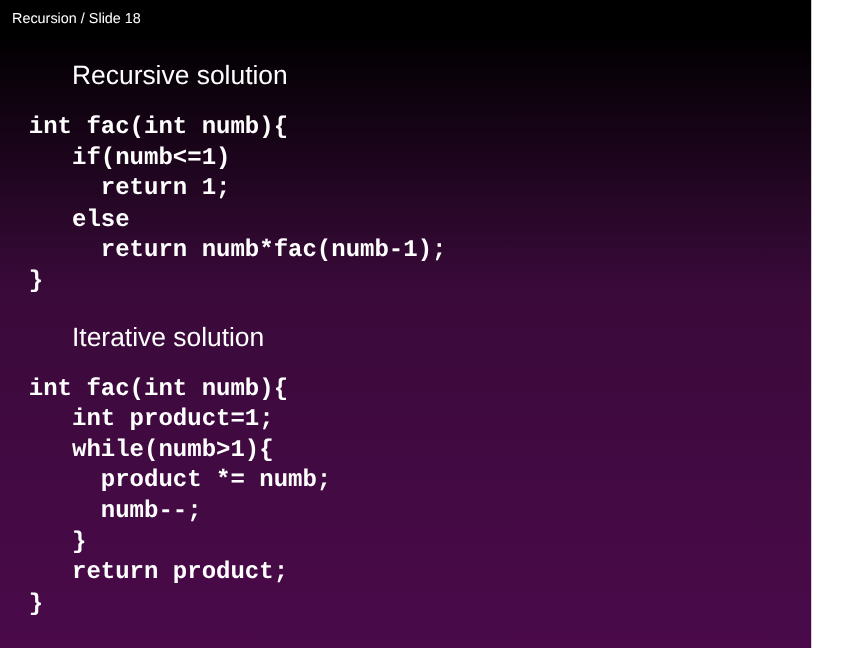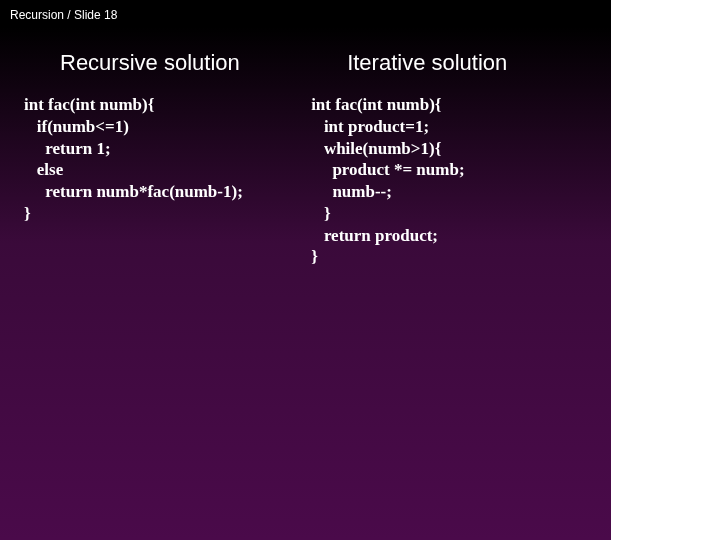--- a/index.html
+++ b/index.html
@@ -5,21 +5,21 @@
   html, body {
     margin: 0;
     padding: 0;
     width: 720px;
     height: 540px;
     overflow: hidden;
     font-family: Arial, Helvetica, sans-serif;
     color: #ffffff;
   }
   .slide {
-    width: 611px;
+    width: 676px;
     height: 540px;
     background: linear-gradient(to bottom, #000000 0%, #000000 5%, #3a0a3a 45%, #4a0a4a 100%);
     position: relative;
     box-sizing: border-box;
   }
   .header {
     font-size: 12px;
     padding: 8px 10px 0 10px;
     color: #ffffff;
   }
@@ -33,41 +33,41 @@
     margin-bottom: 20px;
   }
   .intro {
     font-size: 20px;
     line-height: 1.2;
     padding: 0 30px 0 32px;
     color: #ffffff;
   }
   .columns {
     display: flex;
-    flex-direction: row;
+    flex-direction: column;
     padding: 0 24px;
     margin-top: 28px;
   }
   .col {
     flex: 1;
     min-width: 0;
   }
   .col-left { flex: 1.02; }
-  .col-right { flex: 0.98; }
+  .col-right { flex: 0.98; margin-top: 20px; }
   .col-title {
     font-size: 22px;
     font-weight: normal;
     color: #ffffff;
     margin-bottom: 18px;
   }
   .col-left .col-title { padding-left: 36px; }
   .col-right .col-title { padding-left: 36px; }
   .code {
-    font-family: Liberation Serif, serif;
-    font-size: 17px;
+    font-family: Liberation Mono, monospace;
+    font-size: 20px;
     font-weight: bold;
     line-height: 1.28;
     white-space: pre;
     color: #ffffff;
   }
 </style>
 </head>
 <body>
 
 <div class="slide">

